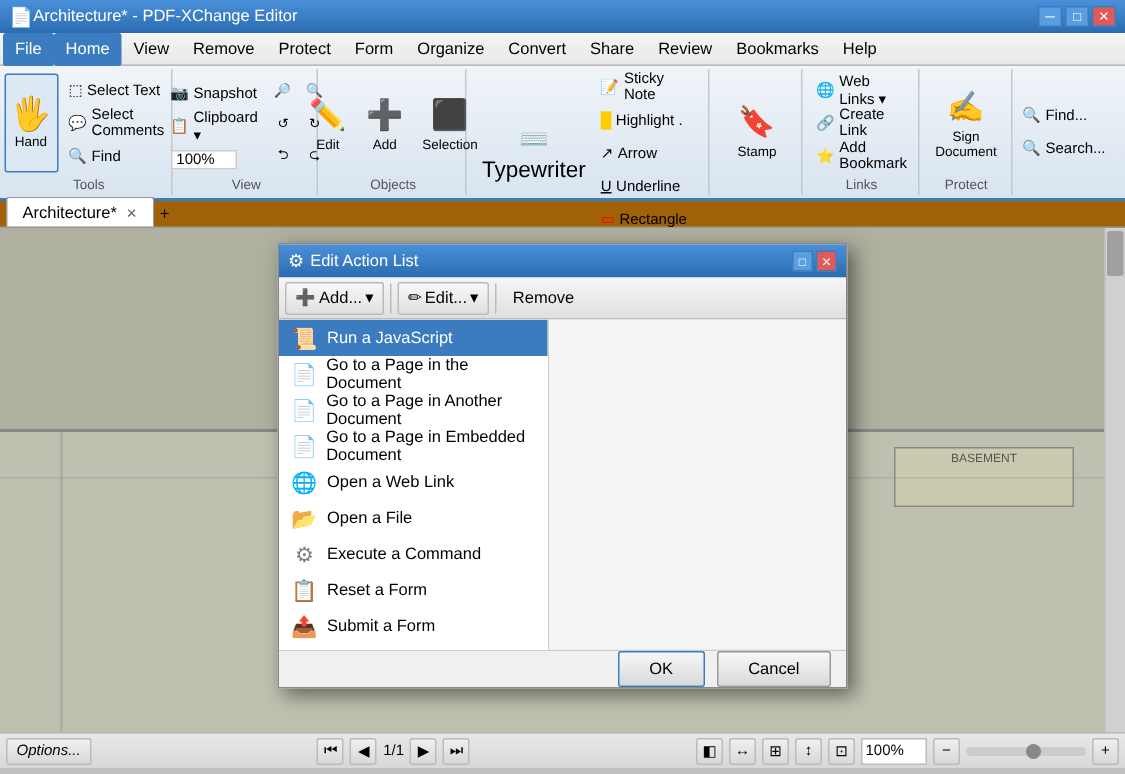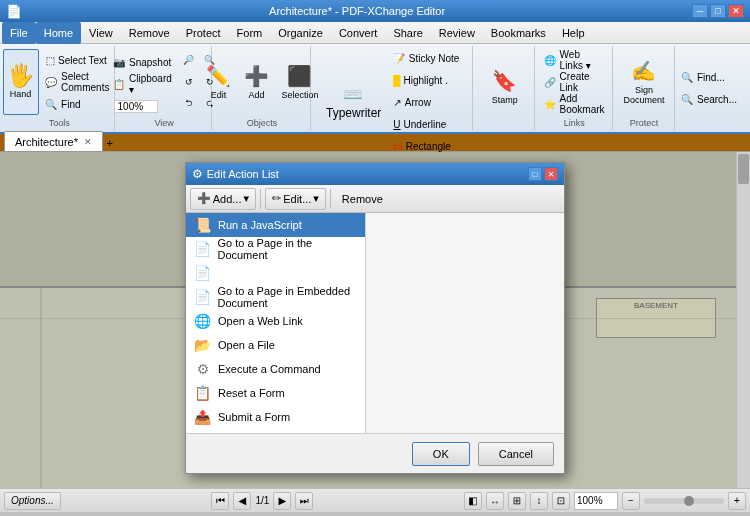--- a/index.html
+++ b/index.html
@@ -10,21 +10,21 @@
       background: linear-gradient(to bottom, #4a90d9, #2a6cb0);
       color: white;
       height: 22px;
       display: flex;
       align-items: center;
       justify-content: space-between;
       padding: 0 6px;
       font-size: 11px;
     }
     .title-bar-left { display: flex; align-items: center; gap: 4px; }
-    .title-bar-title { flex: 1; text-align: center; font-size: 11px; }
+    .title-bar-title { flex: 1; text-align: left; font-size: 11px; }
     .title-bar-controls { display: flex; gap: 2px; }
     .title-btn { width: 16px; height: 14px; background: #5a9de0; border: 1px solid #3a7cbf; color: white; font-size: 9px; cursor: pointer; display: flex; align-items: center; justify-content: center; }
     .title-btn.close { background: #e05a5a; }
 
     
     .menu-bar {
       background: linear-gradient(to bottom, #f5f5f5, #e8e8e8);
       height: 22px;
       display: flex;
       align-items: center;
@@ -207,21 +207,21 @@
     .dialog-content {
       flex: 1;
       background: #f5f5f5;
       padding: 4px;
     }
 
     
     .dialog-footer {
       background: #f0f0f0;
       border-top: 1px solid #ccc;
-      height: 40px;
+      height: 25px;
       display: flex;
       align-items: center;
       justify-content: flex-end;
       padding: 0 10px;
       gap: 8px;
     }
     .dialog-action-btn {
       padding: 4px 20px;
       background: linear-gradient(to bottom, #f8f8f8, #d8d8d8);
       border: 1px solid #999;
@@ -423,21 +423,21 @@
         <div style="font-size:9px;">Selection</div>
       </div>
     </div>
     <div class="ribbon-group-label">Objects</div>
   </div>
 
   <div class="ribbon-group" style="min-width:160px;">
     <div class="ribbon-buttons">
       <div class="ribbon-btn" style="height:66px;">
         <div style="font-size:16px;">⌨️</div>
-        <div style="font-size:12px;">Typewriter</div>
+        <div style="font-size:15px;">Typewriter</div>
       </div>
       <div style="display:flex;flex-direction:column;gap:2px;justify-content:center;">
         <div class="ribbon-btn-small">
           <span>📝</span>
           <span>Sticky Note</span>
         </div>
         <div class="ribbon-btn-small">
           <span style="color:#ffcc00;">█</span>
           <span>Highlight .</span>
         </div>
@@ -575,20 +575,21 @@
           <div class="dialog-list-item selected">
             <span class="list-item-icon icon-js">📜</span>
             <span>Run a JavaScript</span>
           </div>
           <div class="dialog-list-item">
             <span class="list-item-icon icon-page">📄</span>
             <span>Go to a Page in the Document</span>
           </div>
           <div class="dialog-list-item">
             <span class="list-item-icon icon-page">📄</span>
+            <span>Go to a Page in Another Document</span>
           </div>
           <div class="dialog-list-item">
             <span class="list-item-icon icon-page">📄</span>
             <span>Go to a Page in Embedded Document</span>
           </div>
           <div class="dialog-list-item">
             <span class="list-item-icon icon-globe">🌐</span>
             <span>Open a Web Link</span>
           </div>
           <div class="dialog-list-item">

